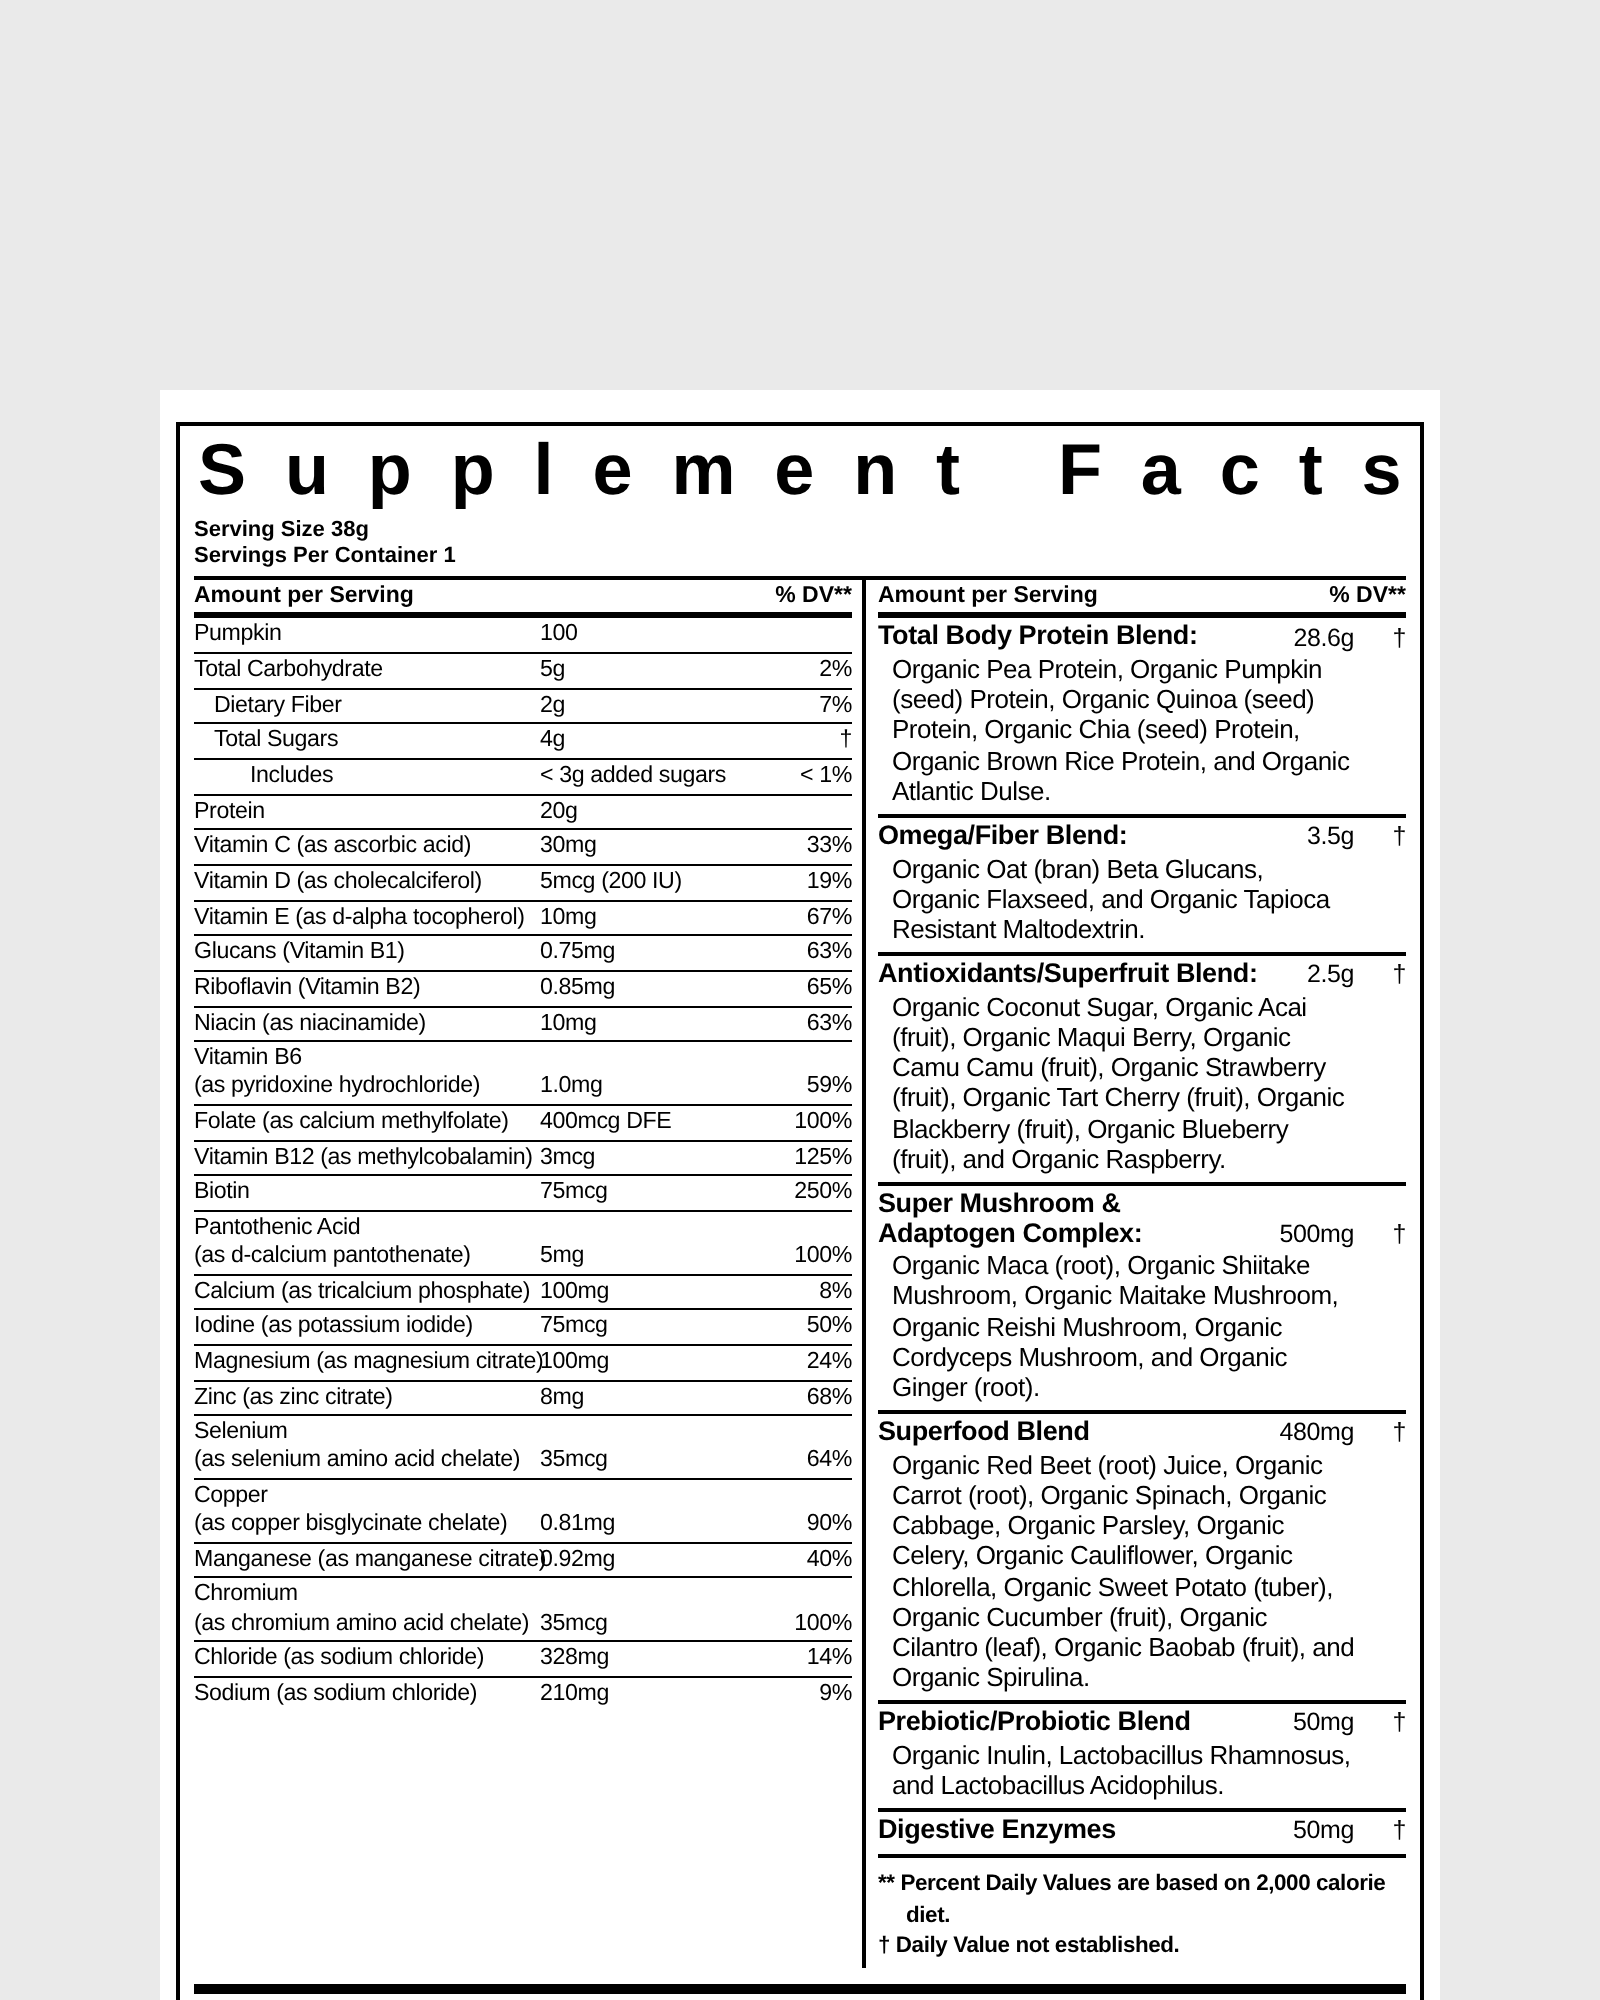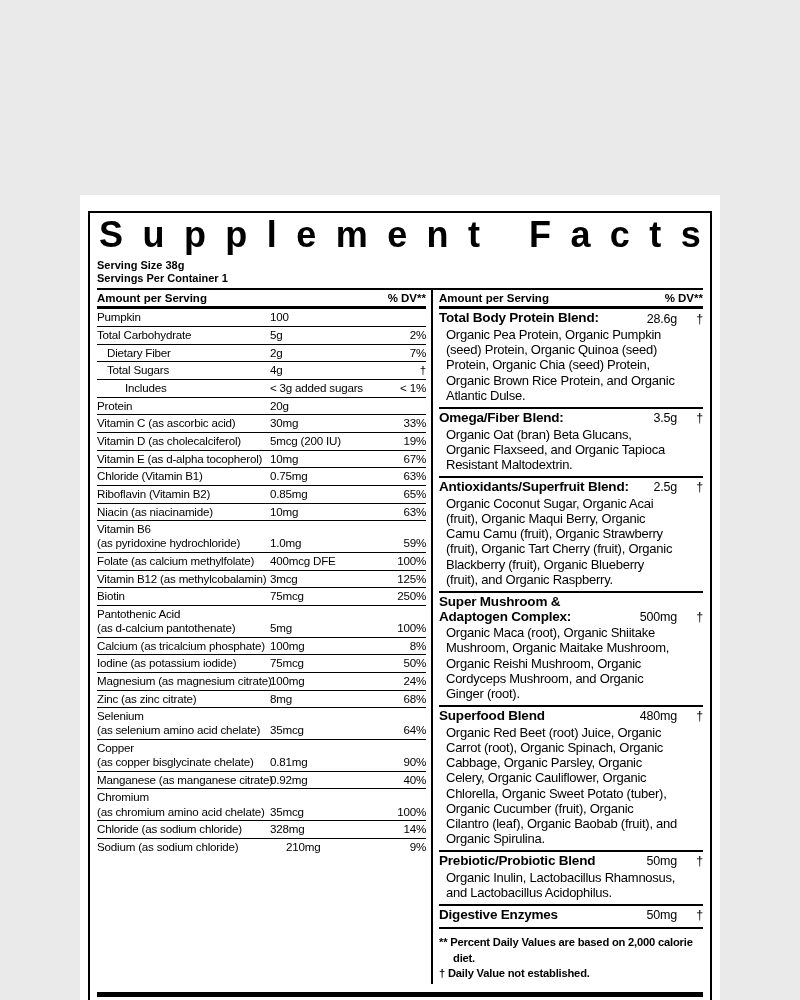--- a/index.html
+++ b/index.html
@@ -29,21 +29,21 @@
     display:flex;justify-content:space-between;
     font-weight:bold;font-size:11.5px;line-height:1.2;
     padding:2px 0 1px 0;border-bottom:3px solid #000;
   }
   
   .nrow{
     display:grid;grid-template-columns:173px auto 1fr;align-items:end;
     font-size:11.6px;line-height:1.22;letter-spacing:-0.2px;
     padding:1px 0 1.5px 0;border-bottom:1px solid #000;
   }
-  .nrow:last-of-type{border-bottom:none;gap:16px;}
+  .nrow:last-of-type{border-bottom:none;}
   .nrow .nm{white-space:nowrap;overflow:visible;}
   .nrow .nm span{display:block;}
   .nrow .amt{white-space:nowrap;}
   .nrow .dv{text-align:right;white-space:nowrap;}
   .nrow.ind1 .nm{padding-left:10px;}
   .nrow.ind2 .nm{padding-left:28px;}
   
   .blend{border-bottom:2px solid #000000;padding:2px 0 4px 0;}
   .blend-head{
     display:grid;grid-template-columns:1fr auto 18px;align-items:end;
@@ -166,21 +166,21 @@
           <div class="nrow">
             <span class="nm">
               <span>Vitamin E (as d-alpha tocopherol)</span>
 
             </span>
             <span class="amt">10mg</span>
             <span class="dv">67%</span>
           </div>
           <div class="nrow">
             <span class="nm">
-              <span>Chloride (Vitamin B1)</span>
+              <span>Glucans (Vitamin B1)</span>
 
             </span>
             <span class="amt">0.75mg</span>
             <span class="dv">63%</span>
           </div>
           <div class="nrow">
             <span class="nm">
               <span>Riboflavin (Vitamin B2)</span>
 
             </span>

